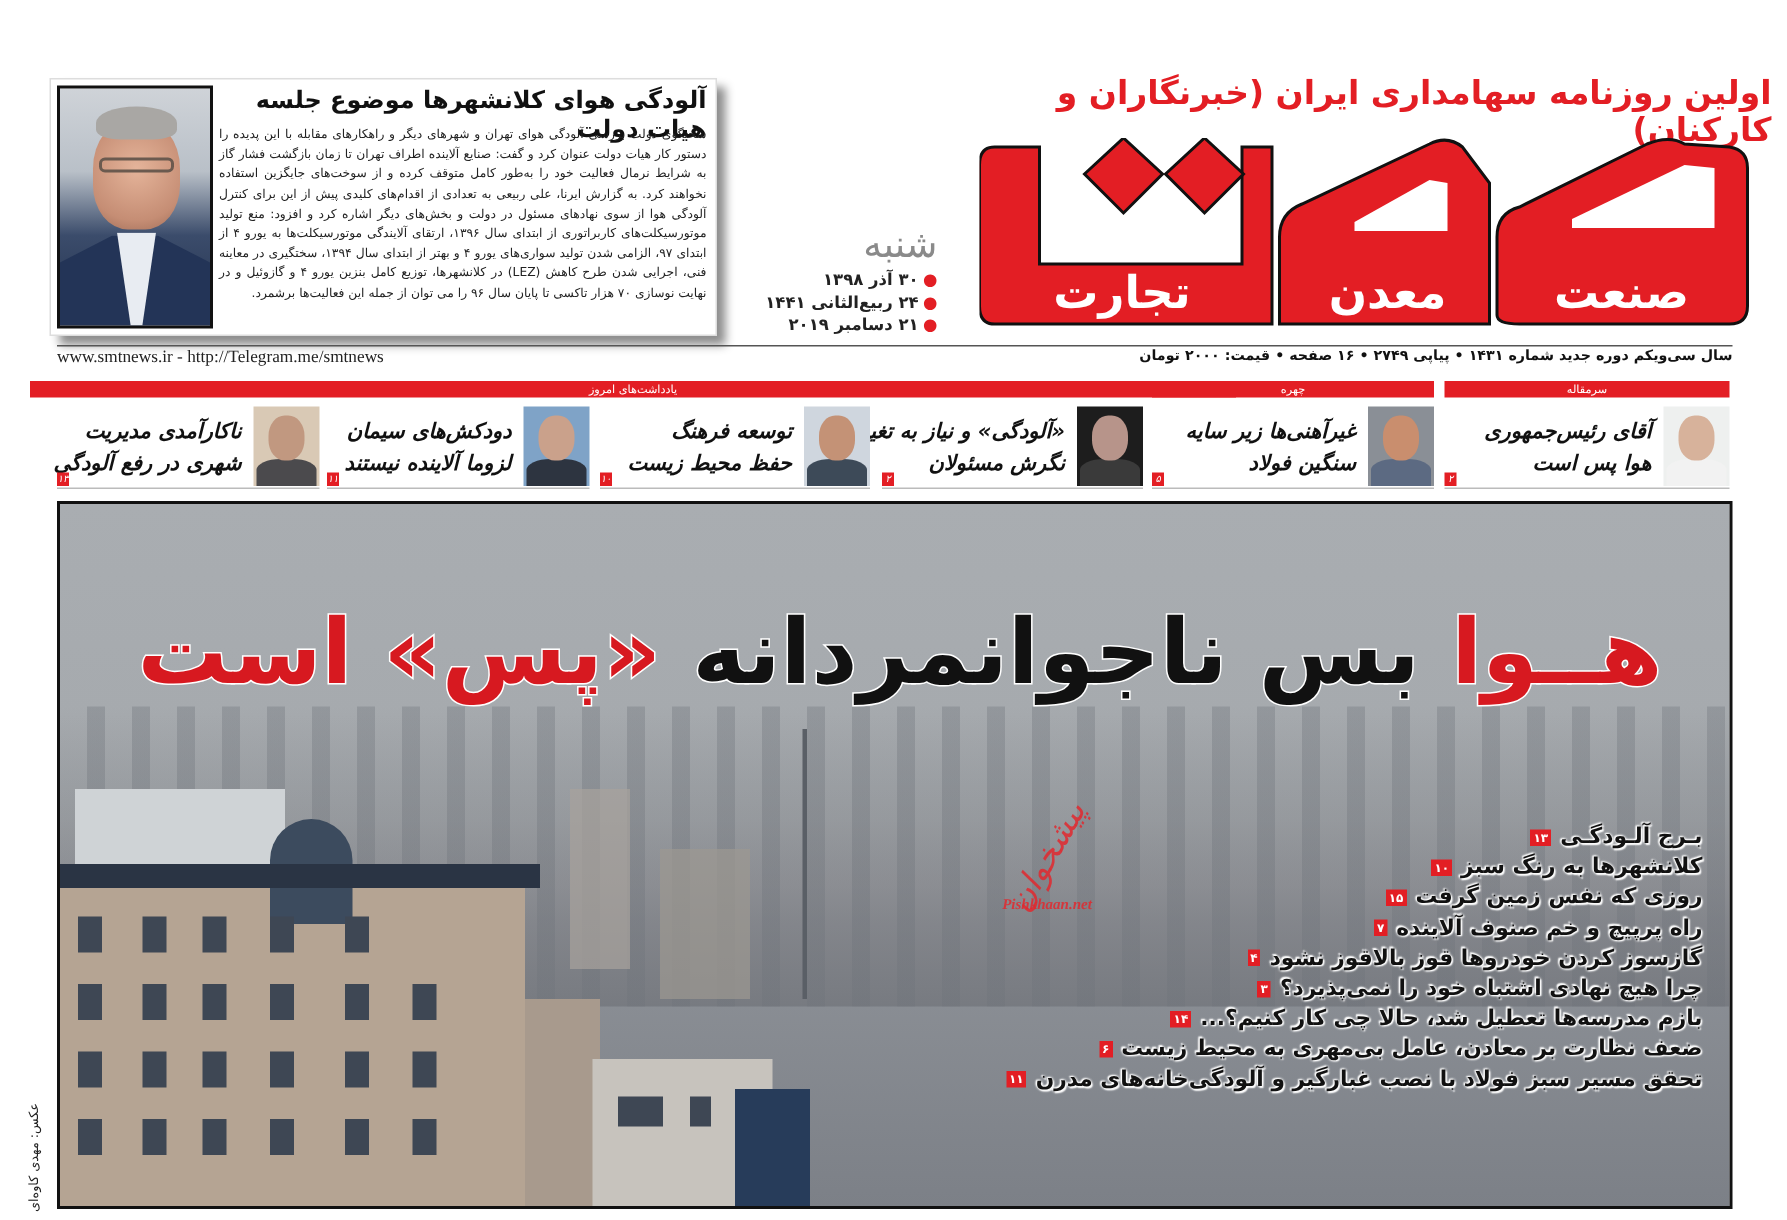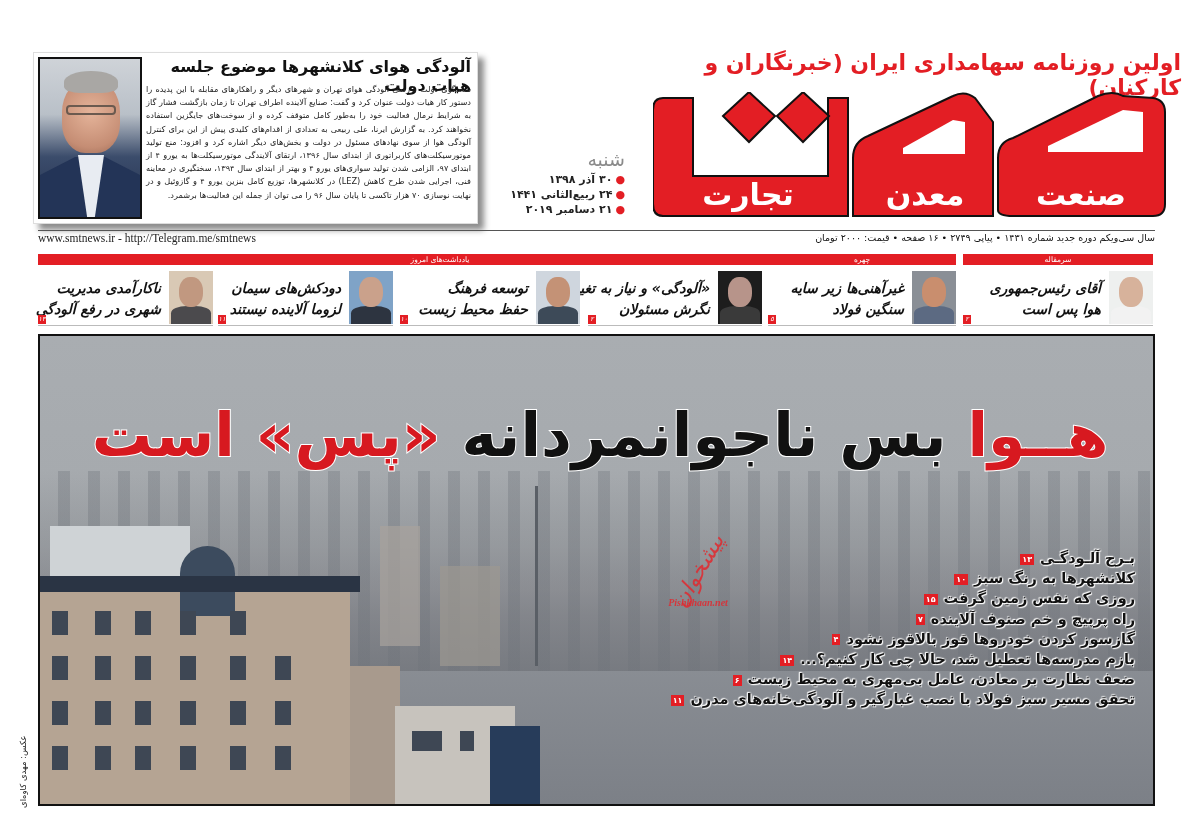--- a/index.html
+++ b/index.html
@@ -6,21 +6,21 @@
   html, body { width: 1191px; height: 813px; overflow: hidden; background: #ffffff; }
   body { position: relative; font-family: "DejaVu Sans", sans-serif; color: #111; }
 
   
   .tagline { position: absolute; top: 50px; right: 10px; width: 560px; text-align: right; direction: rtl;
     font-family: "DejaVu Sans", sans-serif; font-size: 22px; font-weight: bold; color: #e31e24; letter-spacing: -0.5px; }
   .logo { position: absolute; top: 92px; right: 18px; width: 520px; height: 128px; }
   .logo svg { width: 100%; height: 100%; display: block; }
 
   .date-block { position: absolute; top: 148px; left: 510px; width: 115px; direction: rtl; text-align: right; }
-  .date-day { font-size: 19px; color: #8a8a8a; margin-bottom: 2px; }
+  .date-day { font-size: 25px; color: #8a8a8a; margin-bottom: 2px; }
   .date-line { font-size: 11px; font-weight: bold; line-height: 15px; color: #222; }
   .date-line .dot { color: #e31e24; margin-left: 3px; }
 
   
   .top-story { position: absolute; top: 52px; left: 33px; width: 445px; height: 172px; background: #fff;
     box-shadow: 6px 6px 6px rgba(0,0,0,0.45); border: 1px solid #ddd; }
   .top-story .photo { position: absolute; top: 4px; left: 4px; width: 104px; height: 162px; border: 2px solid #111;
     background: linear-gradient(180deg, #cfd3d8 0%, #b9c0c8 35%, #3b4c6b 62%, #23314d 100%); overflow: hidden; }
   .top-story .photo .face { position: absolute; top: 20px; left: 22px; width: 58px; height: 74px; border-radius: 45% 45% 40% 40%;
     background: radial-gradient(circle at 50% 45%, #e5b49a 0%, #c58d74 70%, #9e6c57 100%); }
@@ -29,27 +29,27 @@
   .top-story .photo .suit { position: absolute; bottom: 0; left: 0; width: 100%; height: 60px; background: #233457; clip-path: polygon(0 30%, 35% 0, 65% 0, 100% 30%, 100% 100%, 0 100%); }
   .top-story .photo .shirt { position: absolute; bottom: 0; left: 38px; width: 26px; height: 62px; background: #e8ecf2; clip-path: polygon(0 0, 100% 0, 65% 100%, 35% 100%); }
   .top-story .headline { position: absolute; top: 4px; right: 6px; width: 325px; direction: rtl; text-align: right;
     font-size: 16px; font-weight: bold; color: #111; }
   .top-story .body { position: absolute; top: 30px; right: 6px; width: 325px; direction: rtl; text-align: justify;
     font-size: 8.2px; line-height: 13.2px; color: #222; }
 
   
   .info-bar { position: absolute; top: 230px; left: 38px; width: 1117px; height: 14px; border-top: 1px solid #555; }
   .info-bar .urls { position: absolute; left: 0; top: 1px; font-family: "Liberation Serif", serif; font-size: 11.5px; color: #222; }
-  .info-bar .issue { position: absolute; right: 0; top: 1px; direction: rtl; font-size: 9.5px; font-weight: normal; color: #111; }
+  .info-bar .issue { position: absolute; right: 0; top: 1px; direction: rtl; font-size: 9.5px; font-weight: bold; color: #111; }
 
   
   .sec-bar { position: absolute; top: 254px; height: 11px; background: #e31e24; color: #fff; font-size: 7.5px; text-align: center; line-height: 11px; direction: rtl; }
   .sec-editorial { left: 963px; width: 190px; }
   .sec-face { left: 768px; width: 188px; text-align: center; }
-  .sec-notes { left: 38px; width: 804px; }
+  .sec-notes { left: 20px; width: 804px; }
 
   
   .card { position: absolute; top: 268px; height: 58px; border-bottom: 1px solid #bbb; font-style: italic; }
   .card .mug { position: absolute; top: 3px; right: 0; width: 44px; height: 53px; overflow: hidden; background: #ccc; }
   .card .title { position: absolute; top: 10px; right: 52px; direction: rtl; text-align: right; font-size: 14px; line-height: 21px; font-weight: bold; color: #111; white-space: nowrap; }
   .card .pg { position: absolute; bottom: 1px; left: 0; width: 8px; height: 9px; background: #e31e24; color: #fff; font-size: 6.5px; line-height: 9px; text-align: center; }
   .mug .m-head { position: absolute; top: 6px; left: 10px; width: 24px; height: 30px; border-radius: 45%; }
   .mug .m-body { position: absolute; bottom: 0; left: 2px; width: 40px; height: 18px; border-radius: 40% 40% 0 0; }
 
   
@@ -242,19 +242,20 @@
     <div class="wm-fa">پیشخوان</div>
     <div class="wm-en">Pishkhaan.net</div>
   </div>
 
   <div class="teasers">
     <div class="teaser"><span>بـرج آلـودگـی</span><span class="pg">۱۳</span></div>
     <div class="teaser"><span>کلانشهرها به رنگ سبز</span><span class="pg">۱۰</span></div>
     <div class="teaser"><span>روزی که نفس زمین گرفت</span><span class="pg">۱۵</span></div>
     <div class="teaser"><span>راه پرپیچ و خم صنوف آلاینده</span><span class="pg">۷</span></div>
     <div class="teaser"><span>گازسوز کردن خودروها قوز بالاقوز نشود</span><span class="pg">۴</span></div>
+    <div class="teaser"><span>چرا هیچ نهادی اشتباه خود را نمی‌پذیرد؟</span><span class="pg">۳</span></div>
     <div class="teaser"><span>بازم مدرسه‌ها تعطیل شد، حالا چی کار کنیم؟...</span><span class="pg">۱۴</span></div>
     <div class="teaser"><span>ضعف نظارت بر معادن، عامل بی‌مهری به محیط زیست</span><span class="pg">۶</span></div>
     <div class="teaser"><span>تحقق مسیر سبز فولاد با نصب غبارگیر و آلودگی‌خانه‌های مدرن</span><span class="pg">۱۱</span></div>
   </div>
 </div>
 
 <div class="photo-credit">عکس: مهدی کاوه‌ای</div>
 
 </body></html>

